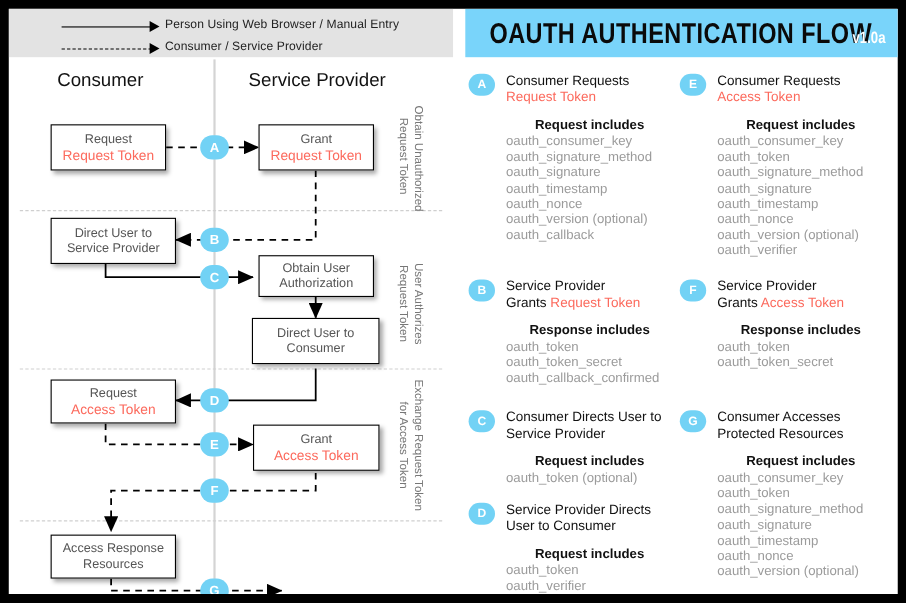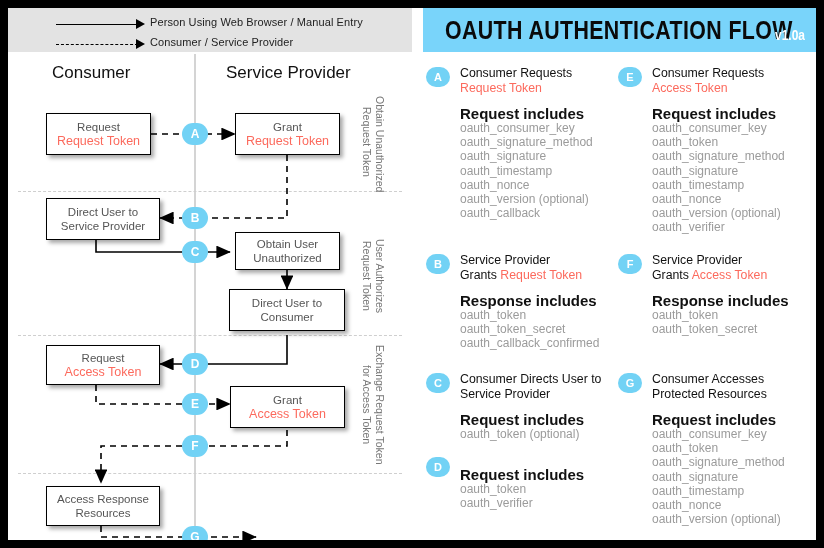--- a/index.html
+++ b/index.html
@@ -55,21 +55,21 @@
               font-family:"Liberation Sans Narrow","Liberation Sans",sans-serif;
               transform:scaleX(.8);transform-origin:left center;}
 
   .sec{position:absolute;width:186px;}
   .sec-badge{position:absolute;left:0;top:1px;width:24px;height:20px;border-radius:10px;
              background:#72d2f5;color:#fff;font-weight:bold;font-size:11px;
              display:flex;align-items:center;justify-content:center;}
   .sec-title{margin-left:34px;font-size:12.3px;font-weight:normal;color:#111;line-height:14.5px;}
   .sec-title .red{color:#fc6a5d;}
   .sec-body{margin-left:34px;margin-top:11px;}
-  .sec-sub{font-size:15px;font-weight:bold;color:#111;line-height:15px;}
+  .sec-sub{font-size:12px;font-weight:bold;color:#111;line-height:15px;text-align:center;}
   .sec-param{font-size:12px;color:#9b9b9b;line-height:14.2px;}
 </style>
 </head>
 <body>
 
 <div id="frame">
 <div id="page">
 
   <div id="left">
 
@@ -129,21 +129,21 @@
       <div class="red">Request Token</div>
     </div>
 
     <div class="node" style="left:38px;top:190px;width:114px;height:42px;">
       <div>Direct User to</div>
       <div>Service Provider</div>
     </div>
 
     <div class="node" style="left:227px;top:224px;width:105px;height:38px;">
       <div>Obtain User</div>
-      <div>Unauthorized</div>
+      <div>Authorization</div>
     </div>
 
     <div class="node" style="left:221px;top:281px;width:116px;height:42px;">
       <div>Direct User to</div>
       <div>Consumer</div>
     </div>
 
     <div class="node" style="left:38px;top:337px;width:114px;height:40px;">
       <div>Request</div>
       <div class="red">Access Token</div>
@@ -252,20 +252,21 @@
             <div class="sec-param">oauth_token</div>
             <div class="sec-param">oauth_signature_method</div>
             <div class="sec-param">oauth_signature</div>
             <div class="sec-param">oauth_timestamp</div>
             <div class="sec-param">oauth_nonce</div>
             <div class="sec-param">oauth_version (optional)</div>
           </div>
         </div>
     <div class="sec" style="left:14px;top:448px;">
           <div class="sec-badge">D</div>
+          <div class="sec-title">Service Provider Directs<br>User to Consumer</div>
           <div class="sec-body">
             <div class="sec-sub">Request includes</div>
             <div class="sec-param">oauth_token</div>
             <div class="sec-param">oauth_verifier</div>
           </div>
         </div>
   </div>
 
 </div>
 </div>

